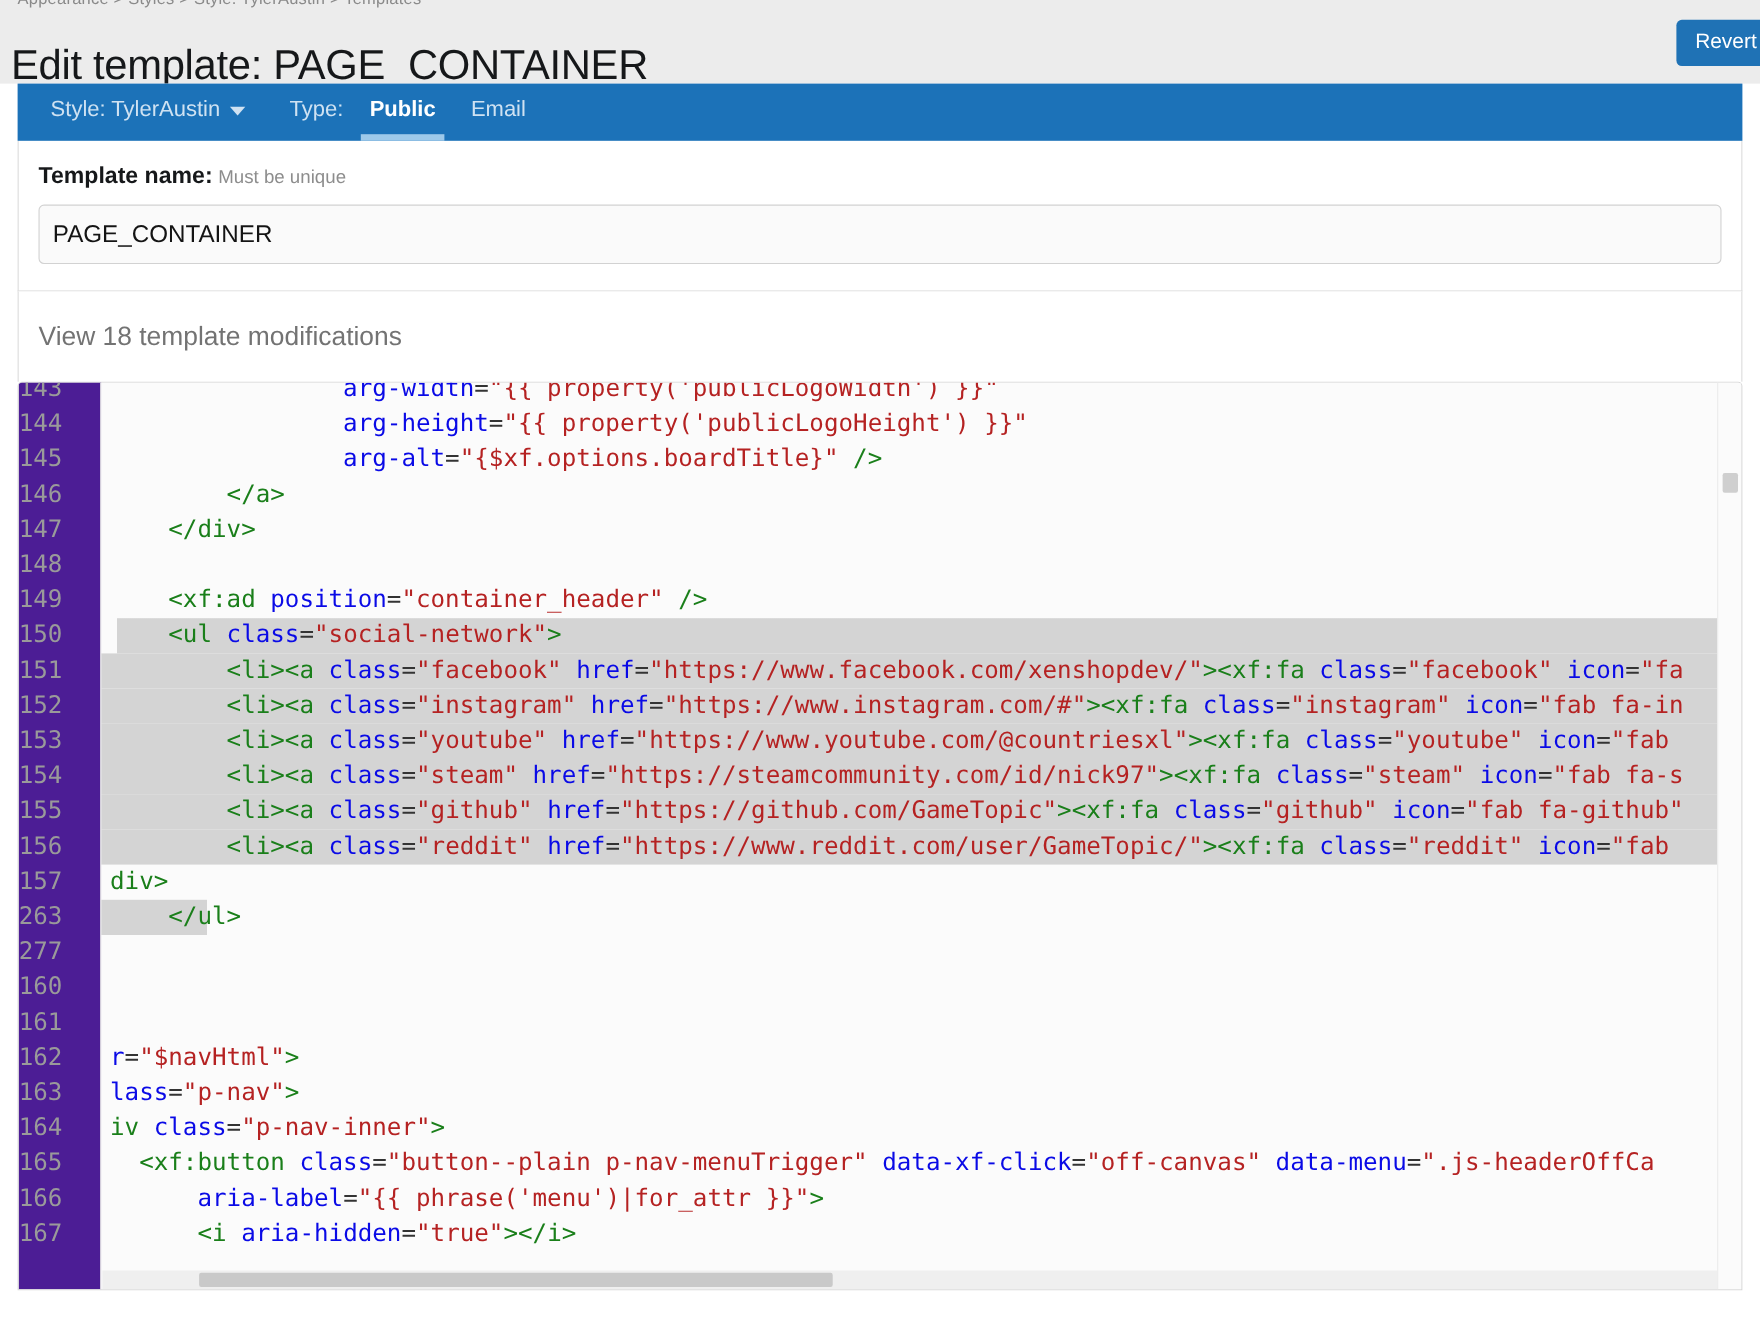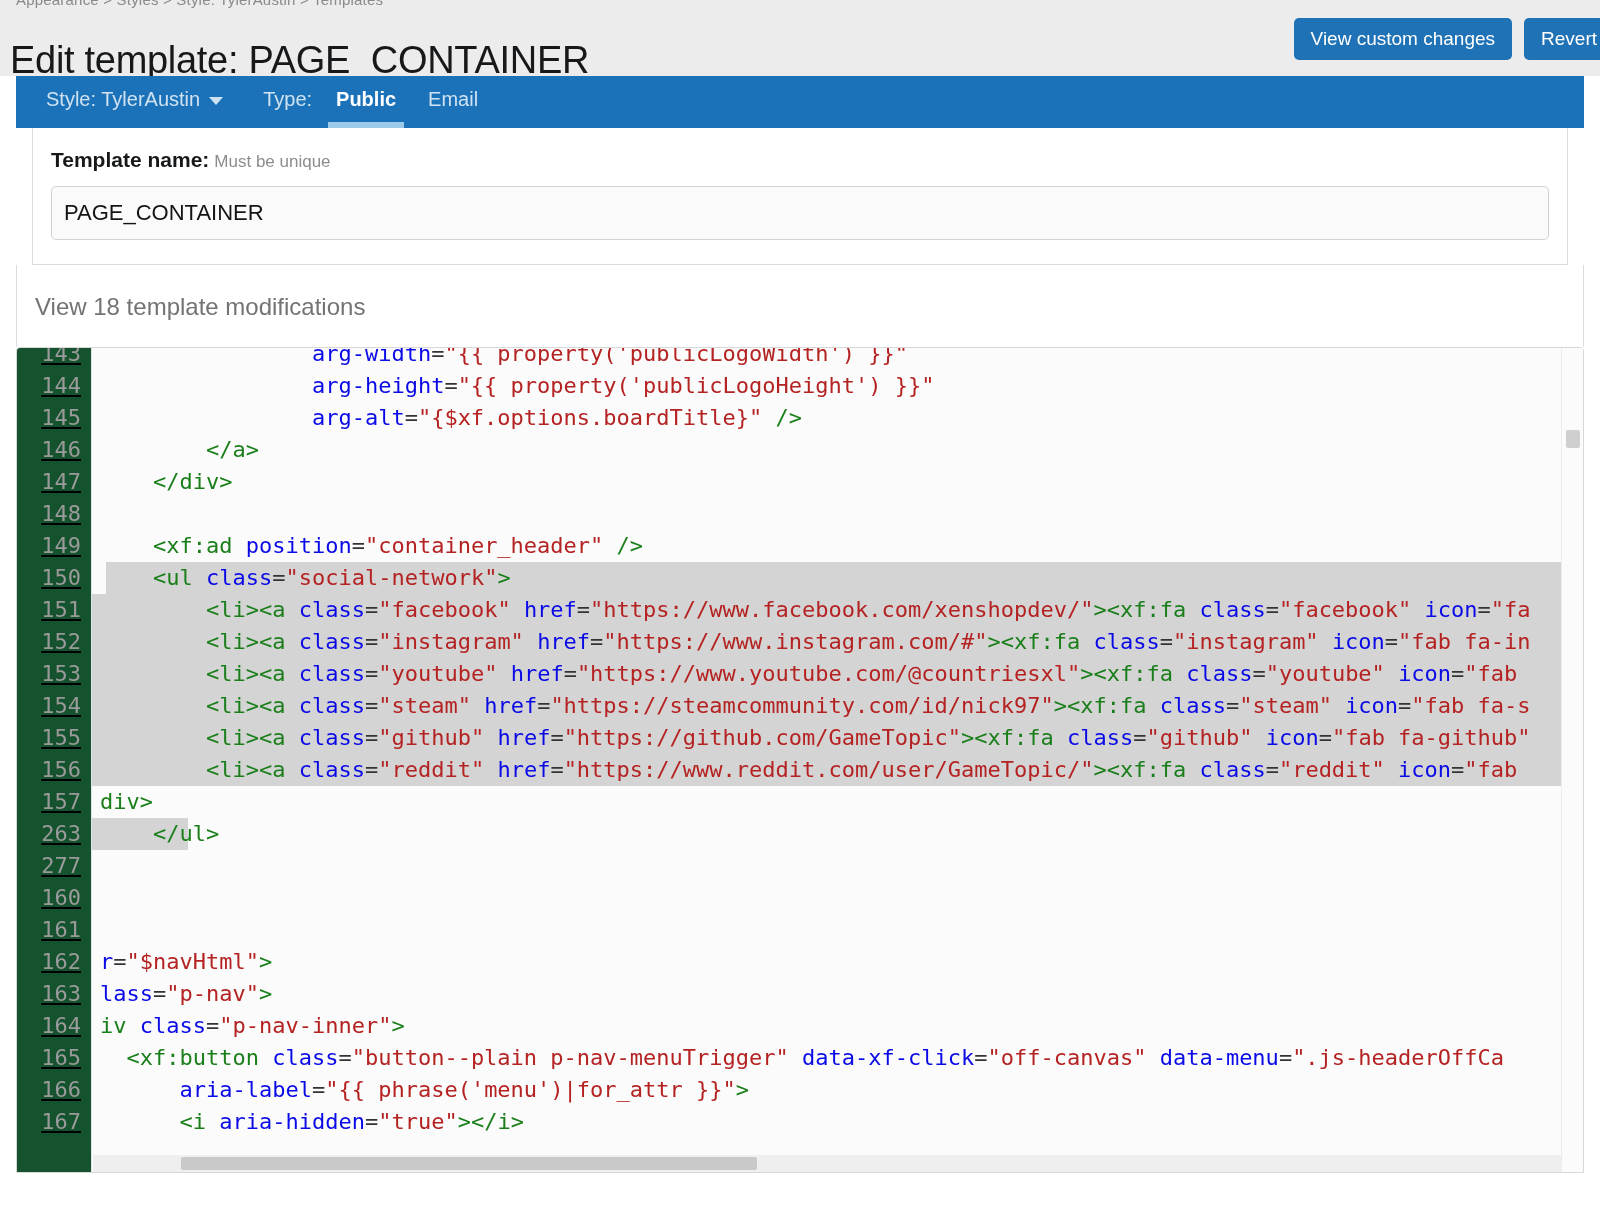--- a/index.html
+++ b/index.html
@@ -99,21 +99,21 @@
   .tab.active::after {
     content: "";
     position: absolute;
     left: 8px; right: 8px; bottom: 0;
     height: 6px;
     background: #9dc9ea;
   }
 
   
   .form-block {
-    margin: 0 32px;
+    margin: 0 16px;
     border-left: 1px solid #dcdcdc;
     border-right: 1px solid #dcdcdc;
     border-bottom: 1px solid #dcdcdc;
     background: #fff;
     padding: 20px 18px 24px 18px;
   }
   .field-label {
     font-size: 21px;
     color: #16181a;
     font-weight: bold;
@@ -160,26 +160,24 @@
     border: 1px solid #d8d8d8;
     border-radius: 4px 4px 0 0;
     background: #fbfbfb;
     position: relative;
     overflow: hidden;
     display: flex;
   }
   .gutter {
     width: 75px;
     flex: 0 0 75px;
-    background: #14532d;
+    background: #4c1d95;
     border-right: 1px solid #e3e3e3;
     padding-top: 0;
-    text-align: right;
     user-select: none;
-    text-decoration: underline;
   }
   .gutter .ln {
     height: 32px;
     line-height: 32px;
     font-family: "DejaVu Sans Mono", monospace;
     font-size: 22px;
     color: #9a9a9a;
     padding-right: 10px;
   }
   .code-area {
@@ -237,21 +235,20 @@
     border-radius: 2px;
   }
 </style>
 </head>
 <body>
 
 <div class="page-head">
   <div class="breadcrumb-clipped">Appearance  &gt;  Styles  &gt;  Style: TylerAustin  &gt;  Templates</div>
   <h1 class="page-title">Edit template: PAGE_CONTAINER</h1>
   <div class="head-buttons">
-    <button class="btn-primary">View custom changes</button>
     <button class="btn-primary">Revert</button>
   </div>
 </div>
 
 <div class="tab-bar">
   <div class="tab-bar-inner">
     <div class="style-select">
       <span>Style: TylerAustin</span>
       <span class="caret-down"></span>
     </div>

